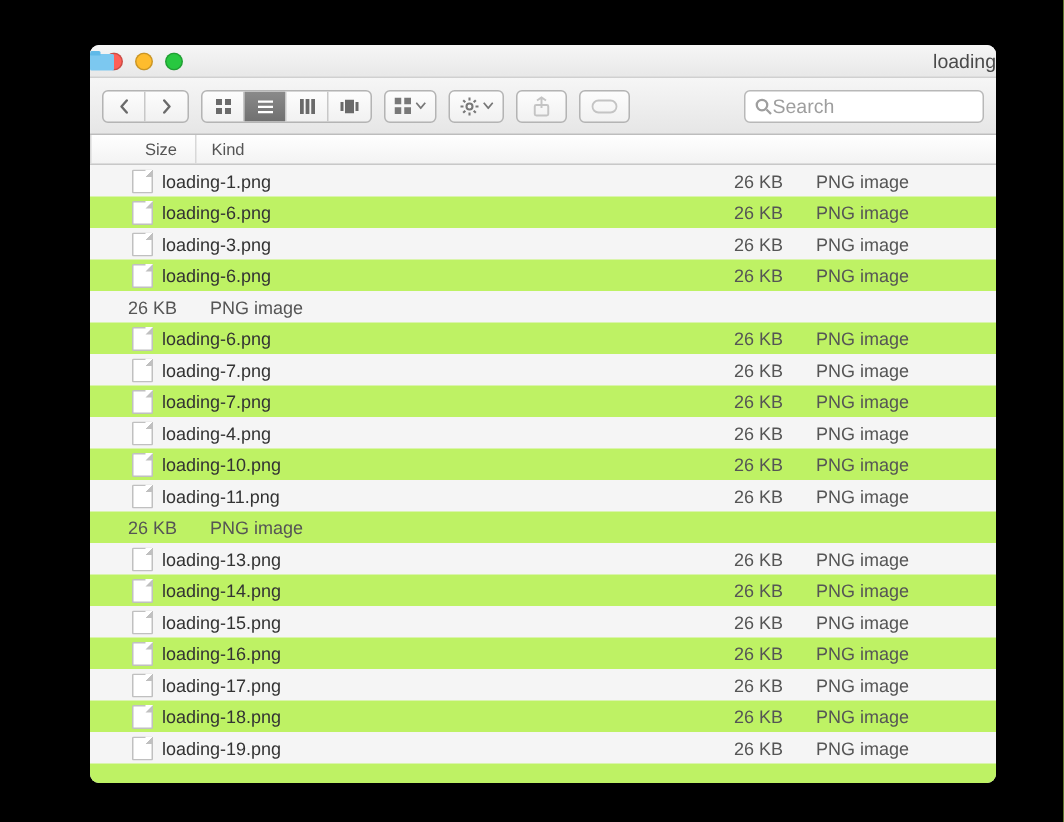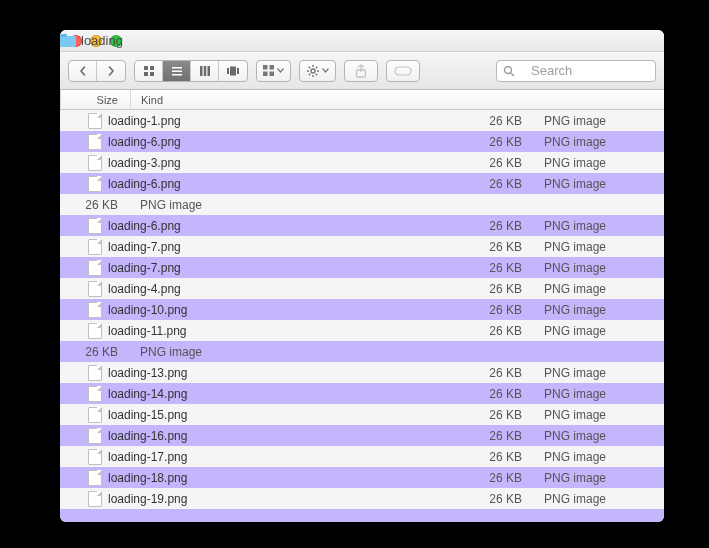--- a/index.html
+++ b/index.html
@@ -44,21 +44,21 @@
     border: 0.5px solid rgba(0,0,0,0.2);
   }
   .tl.red { background:#ff5f57; }
   .tl.yellow { background:#febc2e; }
   .tl.green { background:#28c840; }
   .title-center {
     position: absolute;
     left: 0; right: 0;
     display: flex;
     align-items: center;
-    justify-content: flex-start;
+    justify-content: space-between;
     gap: 5px;
     pointer-events: none;
     font-size: 13px;
     color: #4a4a4a;
   }
   .folder-mini {
     width: 16px; height: 13px; position: relative; pointer-events:none;
   }
   .folder-mini::before {
     content:''; position:absolute; left:0; top:2px; width:16px; height:11px;
@@ -100,36 +100,36 @@
     background:linear-gradient(#fdfdfd,#f1f1f1);
     display:flex; align-items:center; justify-content:center;
     color:#787878; padding:0 6px; gap:2px;
   }
   .ico-btn.disabled { color:#c4c4c4; }
   .flex-spacer { flex:1; }
   .search {
     height:22px; width:160px;
     border:1px solid #b8b8b8; border-radius:4px;
     background:#fff;
-    display:flex; align-items:center; padding:0 6px; gap:16px;
+    display:flex; align-items:center; padding:0 6px; gap:0;
     color:#9e9e9e; font-size:13px;
   }
   .search svg { flex-shrink:0; }
   .header-row {
     height:20px;
     background:linear-gradient(#fff,#f3f3f3);
     border-bottom:1px solid #c8c8c8;
     display:flex; align-items:center;
     font-size:11px; color:#555;
   }
   .col-name { flex:1; padding-left:10px; display:flex; align-items:center; }
   .col-size { width:70px; text-align:right; padding-right:12px; border-left:1px solid #d8d8d8; height:100%; display:flex; align-items:center; justify-content:flex-end;}
   .col-kind { width:130px; padding-left:10px; border-left:1px solid #d8d8d8; height:100%; display:flex; align-items:center;}
   .sort-caret { margin-left:auto; margin-right:8px; }
-  .list { flex:1; overflow:hidden; background:#c4b5fd; }
+  .list { flex:1; overflow:hidden; background:#bef264; }
   .row {
     height:21px; display:flex; align-items:center;
     font-size:12px; color:#333;
   }
   .row.alt { background:#f5f5f5; }
   .row .c-name { flex:1; padding-left:28px; display:flex; align-items:center; gap:6px; white-space:nowrap; overflow:hidden;}
   .row .c-size { width:70px; text-align:right; padding-right:12px; color:#555;}
   .row .c-kind { width:130px; padding-left:10px; color:#555;}
   .file-ico {
     width:14px; height:16px; position:relative; flex-shrink:0;

